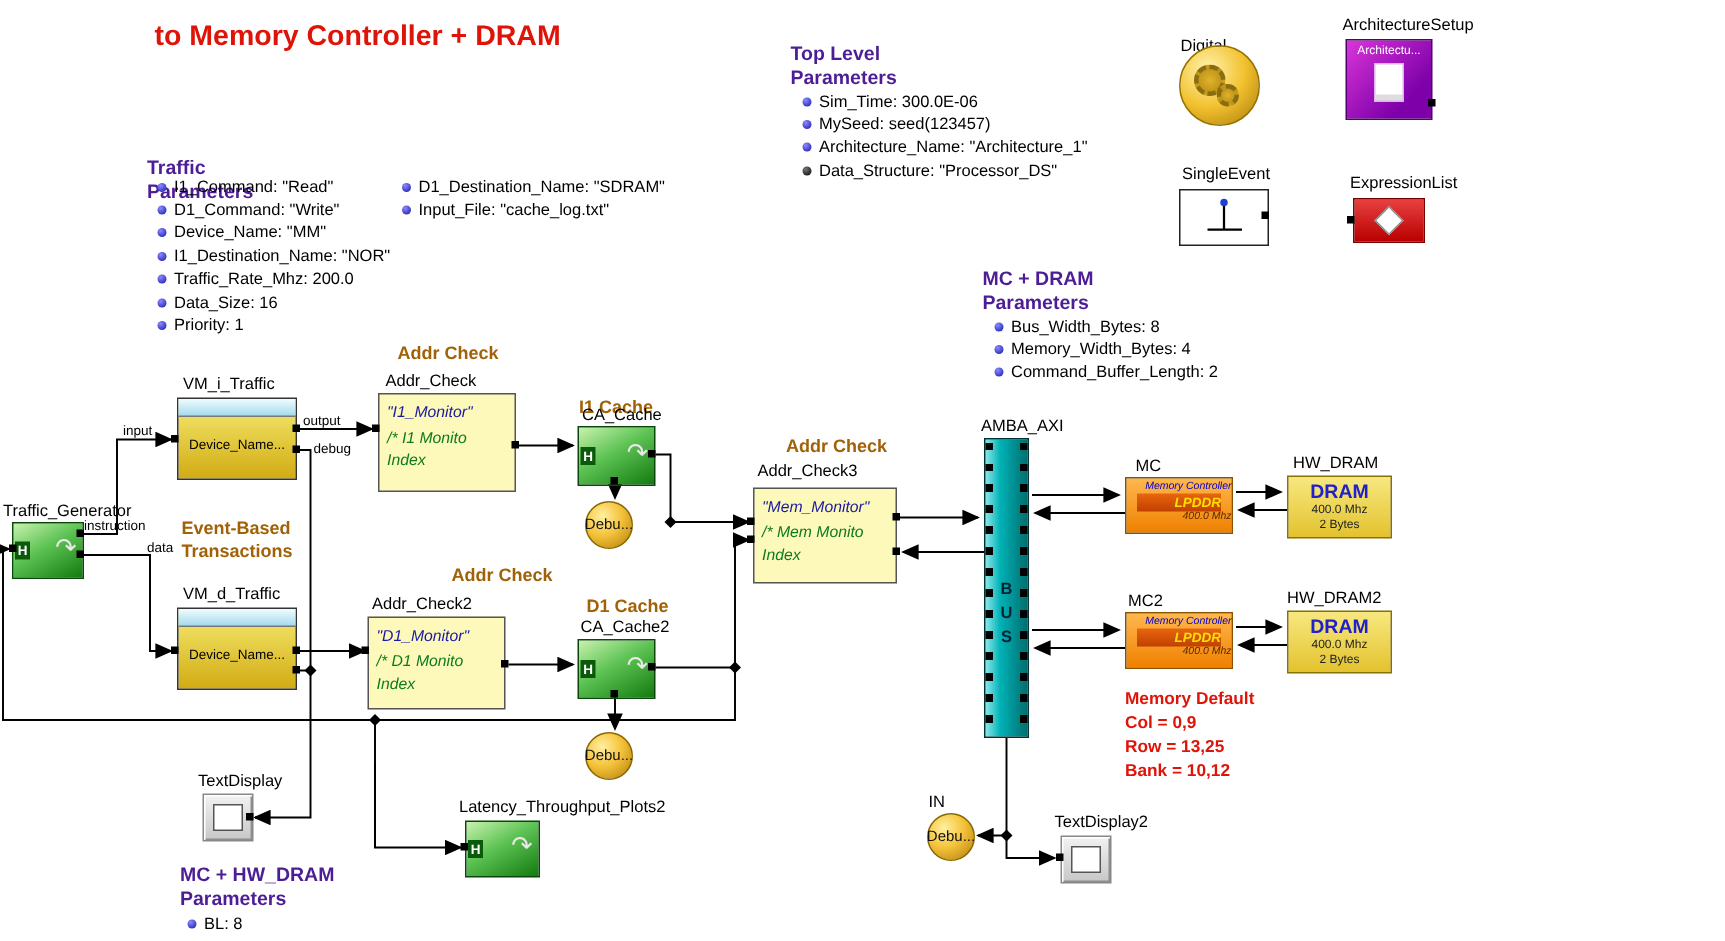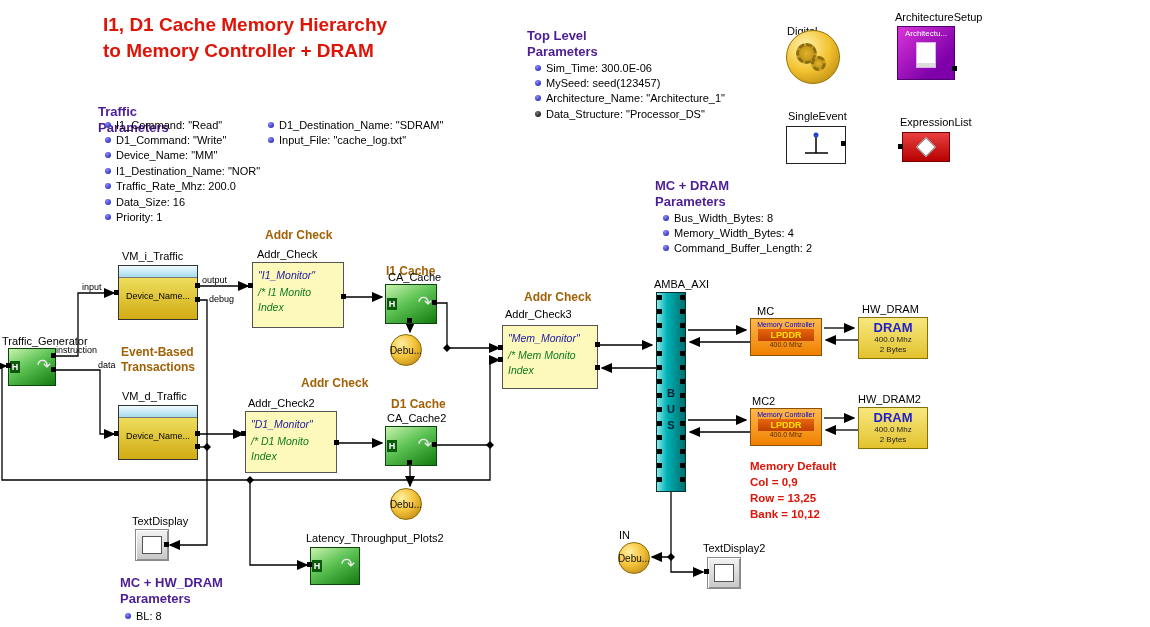--- a/index.html
+++ b/index.html
@@ -25,21 +25,21 @@
   .vm-top{height:11px;background:linear-gradient(#effcff,#a6dbec);border-bottom:1px solid #777;}
   .vm-text{font-size:9px;text-align:center;margin-top:13px;}
   .note{background:#fdf9bb;border:1px solid #555;font-style:italic;padding:6px 5px;box-sizing:border-box;}
   .note-l1{color:#1a1aa0;font-size:10.5px;margin-bottom:4px;white-space:nowrap;}
   .note-l2{color:#0e7a1e;font-size:10.5px;line-height:15px;white-space:nowrap;}
   .axi{background:linear-gradient(90deg,#8ae8e8,#00b2b6 35%,#006e6e);border:1px solid #033;box-sizing:border-box;}
   .axi-strip{position:absolute;top:2px;bottom:2px;width:5px;
              background:repeating-linear-gradient(to bottom,#000 0 5px,transparent 5px 14px);}
   .bus-letters{position:absolute;left:0;right:0;top:92px;text-align:center;
                font-weight:bold;font-size:11px;line-height:16px;color:#023;}
-  .mc{background:linear-gradient(#ffb84d,#ef8000);border:1px solid #8a5200;text-align:center;box-sizing:border-box;}
+  .mc{background:linear-gradient(#ffb84d,#ef8000);border:1px solid #8a5200;text-align:right;box-sizing:border-box;font-style:italic;}
   .mc-l1{font-size:7px;color:#0000d0;margin-top:2px;white-space:nowrap;}
   .mc-l2{margin:1px auto 0;width:80%;background:linear-gradient(#e8660e,#c04000);
          color:#ffe000;font-weight:bold;font-size:9px;line-height:12px;}
   .mc-l3{font-size:7px;color:#5a2800;}
   .dram{background:linear-gradient(#f7e87f,#e3c22e);border:1px solid #8a7000;text-align:center;box-sizing:border-box;}
   .dram-l1{font-weight:bold;font-size:13px;color:#2020cc;margin-top:3px;line-height:14px;}
   .dram-l2{font-size:8px;color:#222;line-height:10px;}
   .sphere{border-radius:50%;border:1px solid #8a6a00;
           background:radial-gradient(circle at 35% 30%,#fff0a0 0%,#f5c33b 45%,#b07c0a 100%);}
   .sphere-label{position:absolute;width:140%;left:-20%;text-align:center;top:50%;
@@ -105,21 +105,20 @@
     <g fill="#000">
       <path d="M203,447 L207,443 L211,447 L207,451 Z"></path>
       <path d="M246,480 L250,476 L254,480 L250,484 Z"></path>
       <path d="M443,348 L447,344 L451,348 L447,352 Z"></path>
       <path d="M486,445 L490,441 L494,445 L490,449 Z"></path>
       <path d="M667,557 L671,553 L675,557 L671,561 Z"></path>
     </g>
   </svg>
 
   <div class="abs title" style="left:103px;top:12px;">
-    <div>I1, D1 Cache Memory Hierarchy</div>
     <div>to Memory Controller + DRAM</div>
   </div>
 
   <div class="abs redh" style="left:98px;top:104px;">
     <div>Traffic</div>
     <div>Parameters</div>
   </div>
   <div class="abs" style="left:105px;top:117px;">
     <div class="param">
         <span class="dot"></span>

